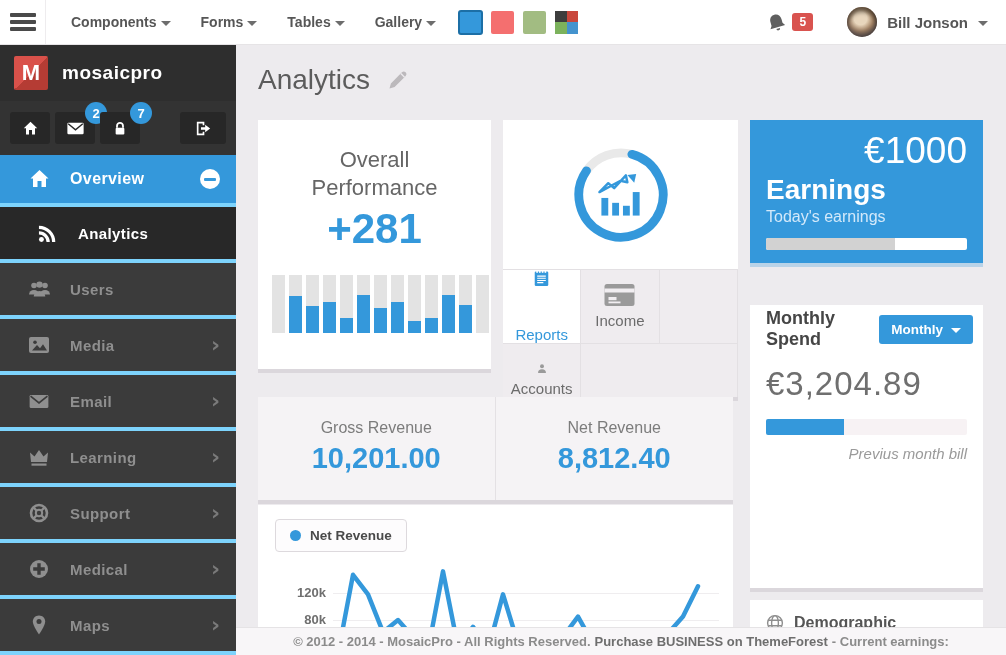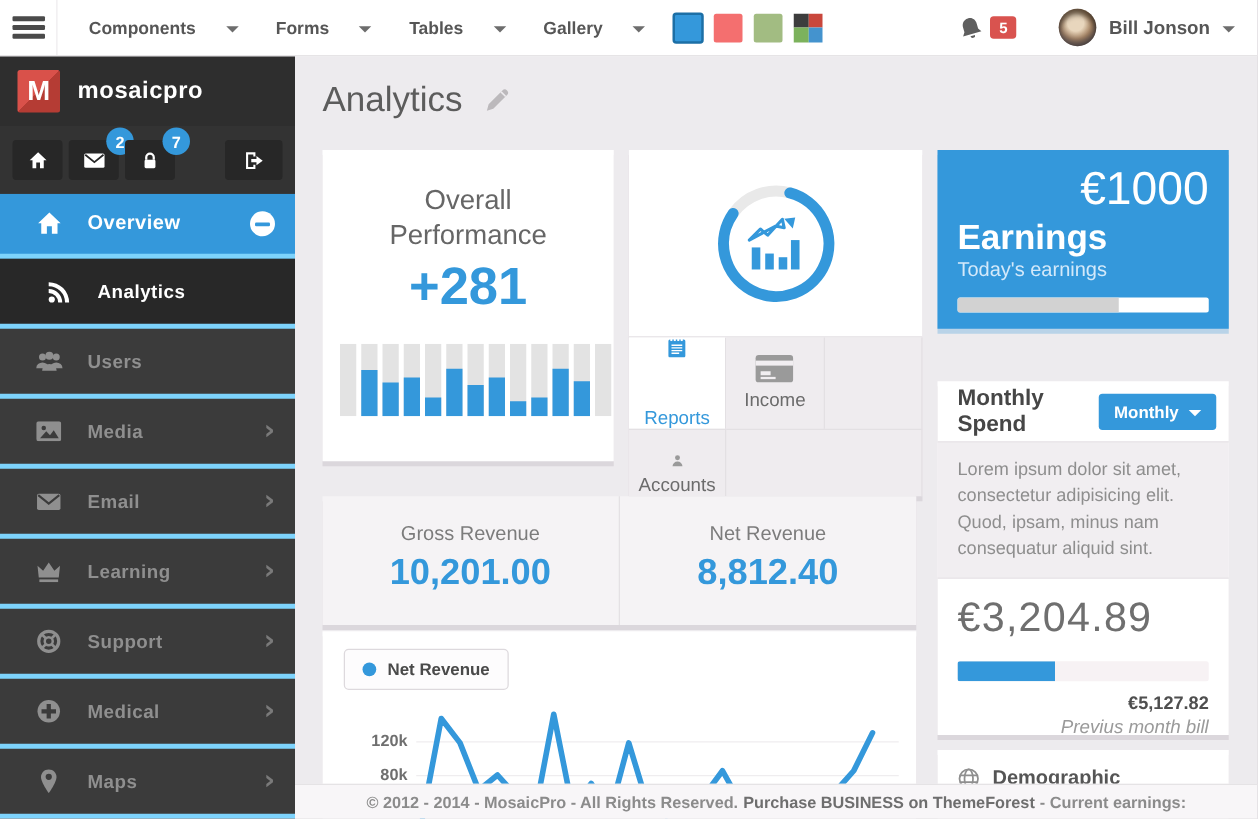--- a/index.html
+++ b/index.html
@@ -5,21 +5,21 @@
   * { margin:0; padding:0; box-sizing:border-box; }
   html,body { background:#dcdadc; }
   body { font-family:"Liberation Sans","DejaVu Sans",sans-serif; }
   #app { position:relative; width:1006px; height:655px; background:#edebee; overflow:hidden; margin:0 auto; }
 
   
   .navbar { position:absolute; top:0; left:0; width:1006px; height:45px; background:#fff; border-bottom:1px solid #e6e4e6; display:flex; align-items:center; z-index:40; }
   .hamburger { width:46px; height:44px; display:flex; flex-direction:column; justify-content:center; align-items:center; gap:3px; cursor:pointer; border-right:1px solid #eeecee; }
   .hamburger i { display:block; width:26px; height:4px; background:#4a4a4a; border-radius:1px; }
   .nav-menu { display:flex; align-items:center; margin-left:10px; }
-  .nav-item { display:flex; align-items:center; gap:24px; padding:0 15px; height:44px; font-size:14px; font-weight:bold; color:#565656; cursor:pointer;text-align:right; }
+  .nav-item { display:flex; align-items:center; gap:4px; padding:0 15px; height:44px; font-size:14px; font-weight:bold; color:#565656; cursor:pointer;text-align:right; }
   .caret { width:0; height:0; border-left:5px solid transparent; border-right:5px solid transparent; border-top:5px solid #6d6d6d; margin-top:2px; }
   .swatches { display:flex; align-items:center; gap:9px; margin-left:8px; }
   .swatch { width:23px; height:23px; border-radius:2px; cursor:pointer; }
   .swatch.sel { outline:2px solid #1c6fa6; outline-offset:-1px; }
   .swatch-quad { display:grid; grid-template-columns:11.5px 11.5px; grid-template-rows:11.5px 11.5px; }
   .nav-right { margin-left:auto; display:flex; align-items:center; padding-right:18px; }
   .bell-wrap { display:flex; align-items:center; gap:6px; cursor:pointer; margin-right:34px; }
   .bell-wrap svg { transform:rotate(-16deg); }
   .badge-red { background:#d9534f; color:#fff; font-size:12px; font-weight:bold; border-radius:3px; padding:3px 7px; line-height:1; }
   .user-wrap { display:flex; align-items:center; gap:10px; cursor:pointer; }
@@ -420,28 +420,26 @@
   </div>
 
   <div class="card" id="card-spend">
     <div class="spend-head">
       <span class="spend-title">Monthly Spend</span>
       <button class="btn-blue">
         <span>Monthly</span>
         <span class="caret"></span>
       </button>
     </div>
-    <div class="spend-desc">Lorem ipsum dolor sit amet, consectetur adipisicing elit. Quod, ipsam, minus nam consequatur aliquid sint.</div>
     <div class="spend-body">
       <div class="spend-amount">€3,204.89</div>
       <div class="spend-bar">
           <div class="spend-bar-fill" id="spend-fill" style="width: 39%;"></div>
         </div>
       <div class="spend-prev">
-        <div class="spend-prev-amount">€5,127.82</div>
         <div class="spend-prev-label">Previus month bill</div>
       </div>
     </div>
   </div>
 
   <div class="card" id="card-revenue">
     <div class="rev-cell">
       <div class="rev-label">Gross Revenue</div>
       <div class="rev-value">10,201.00</div>
     </div>

